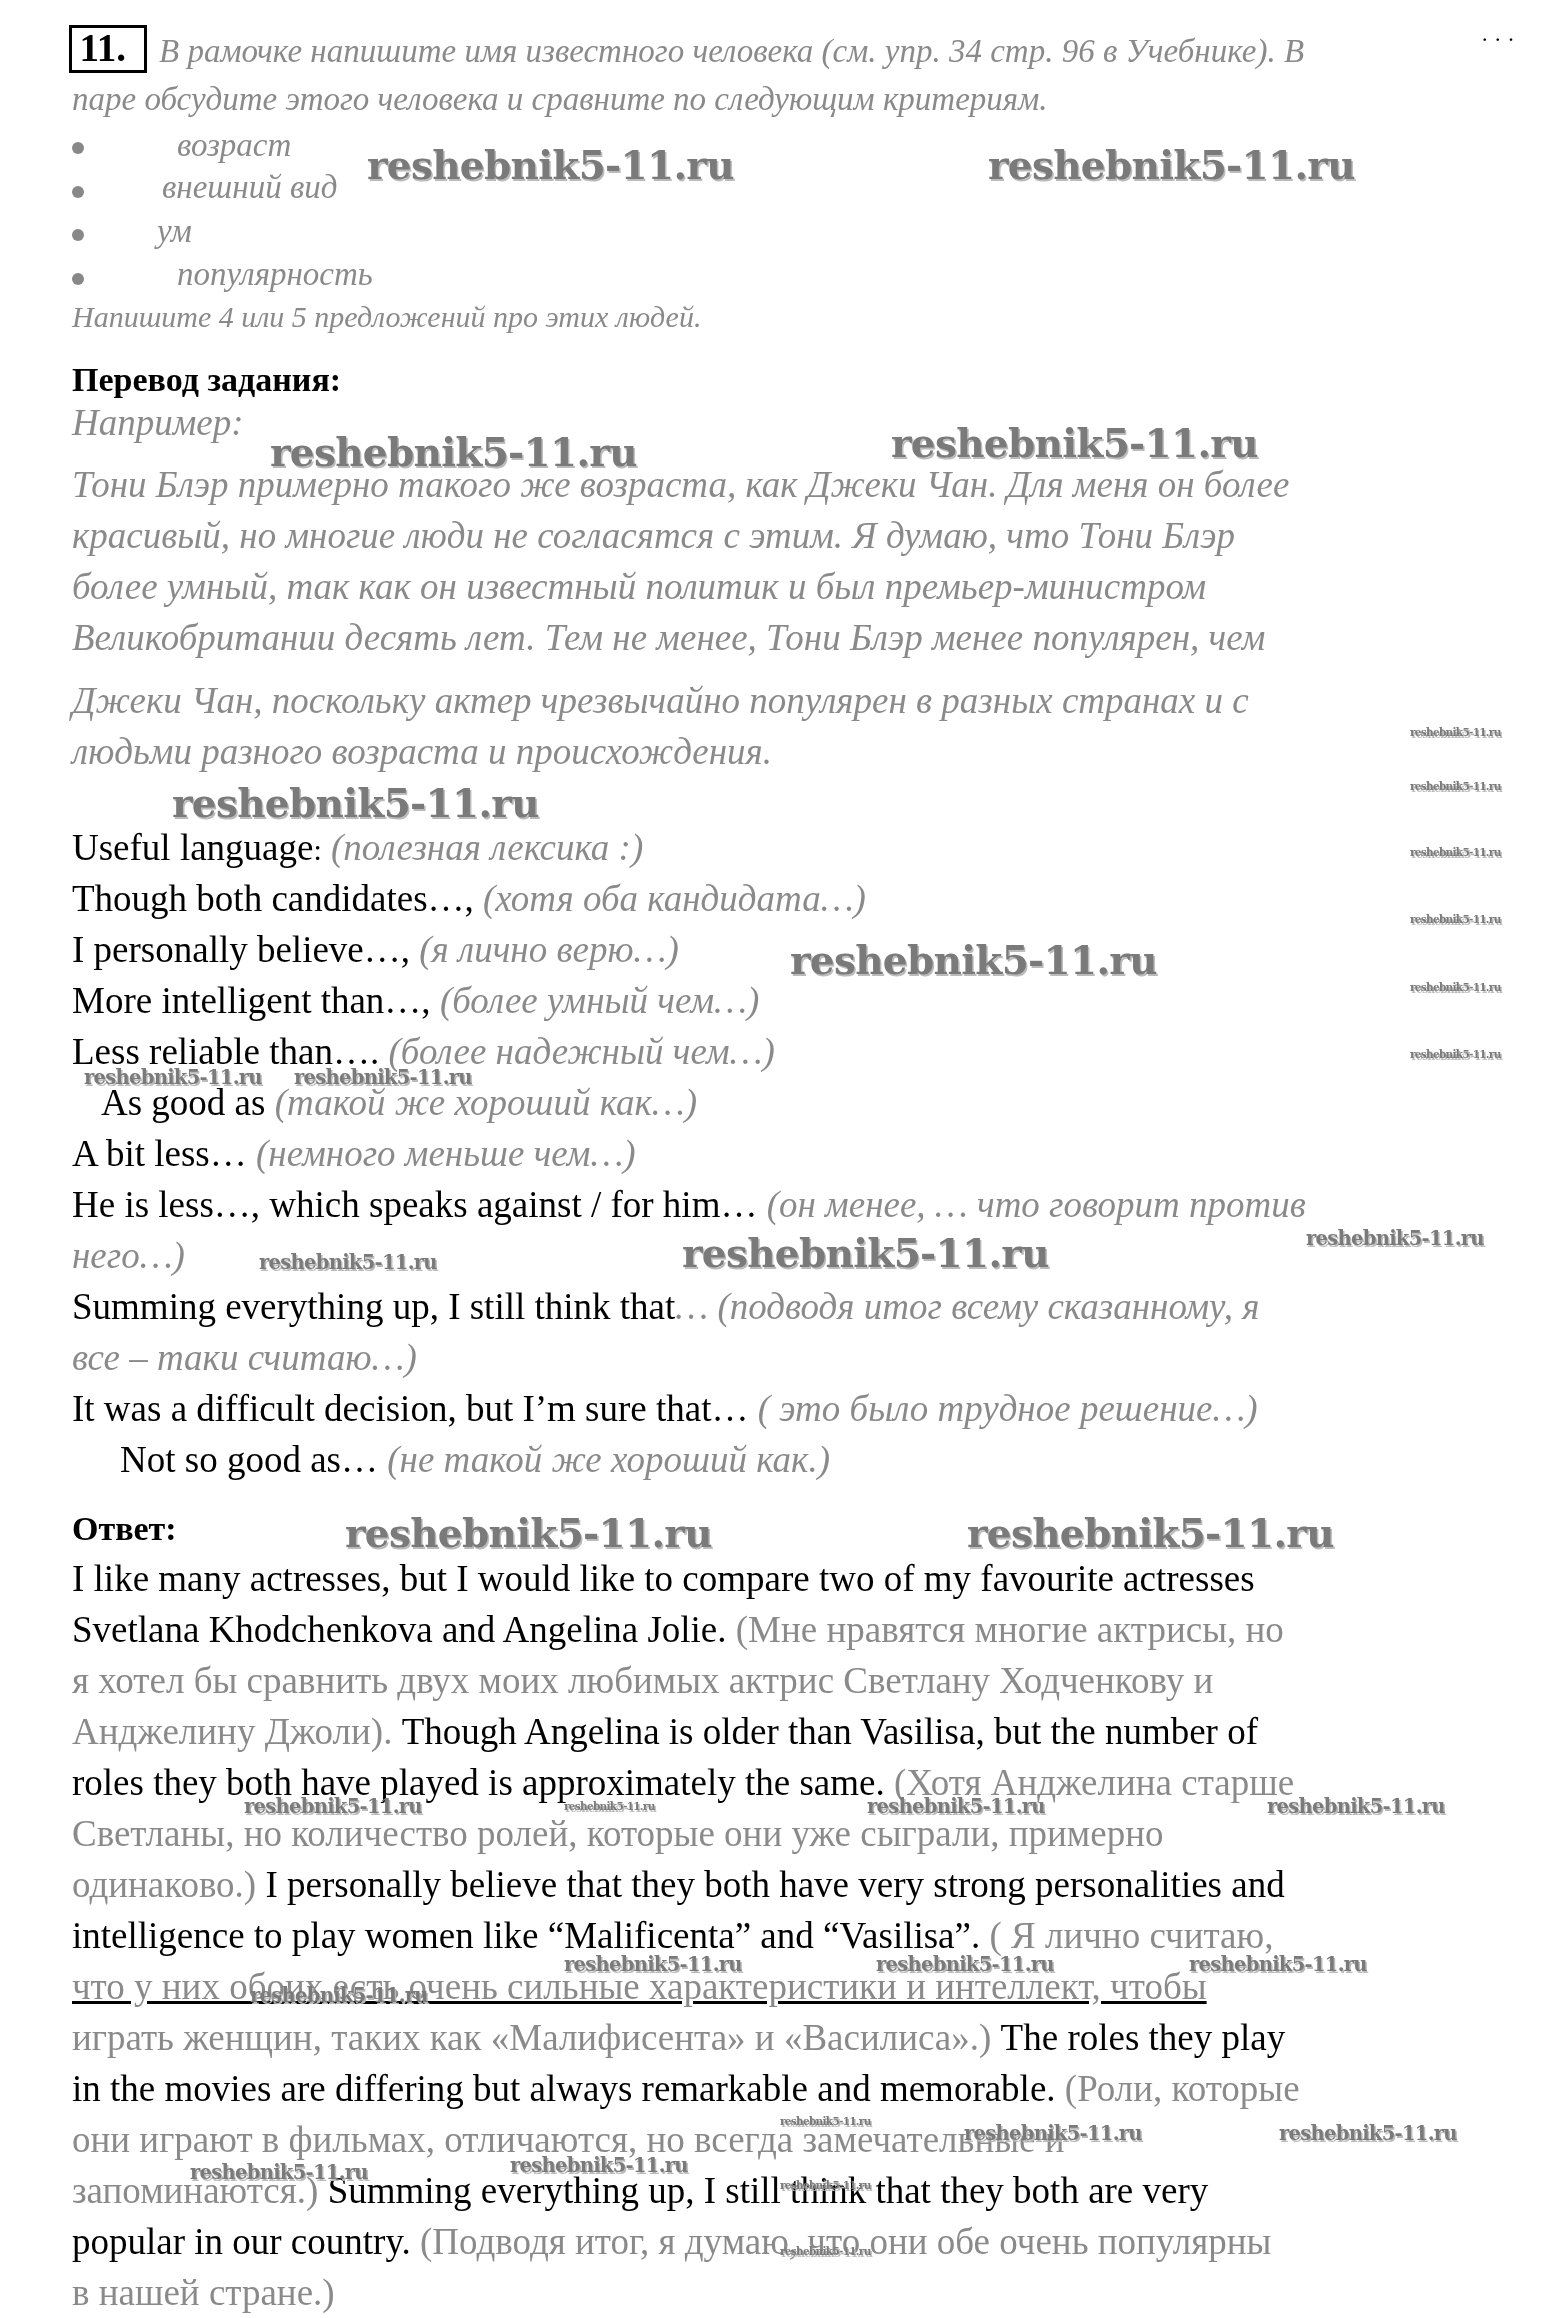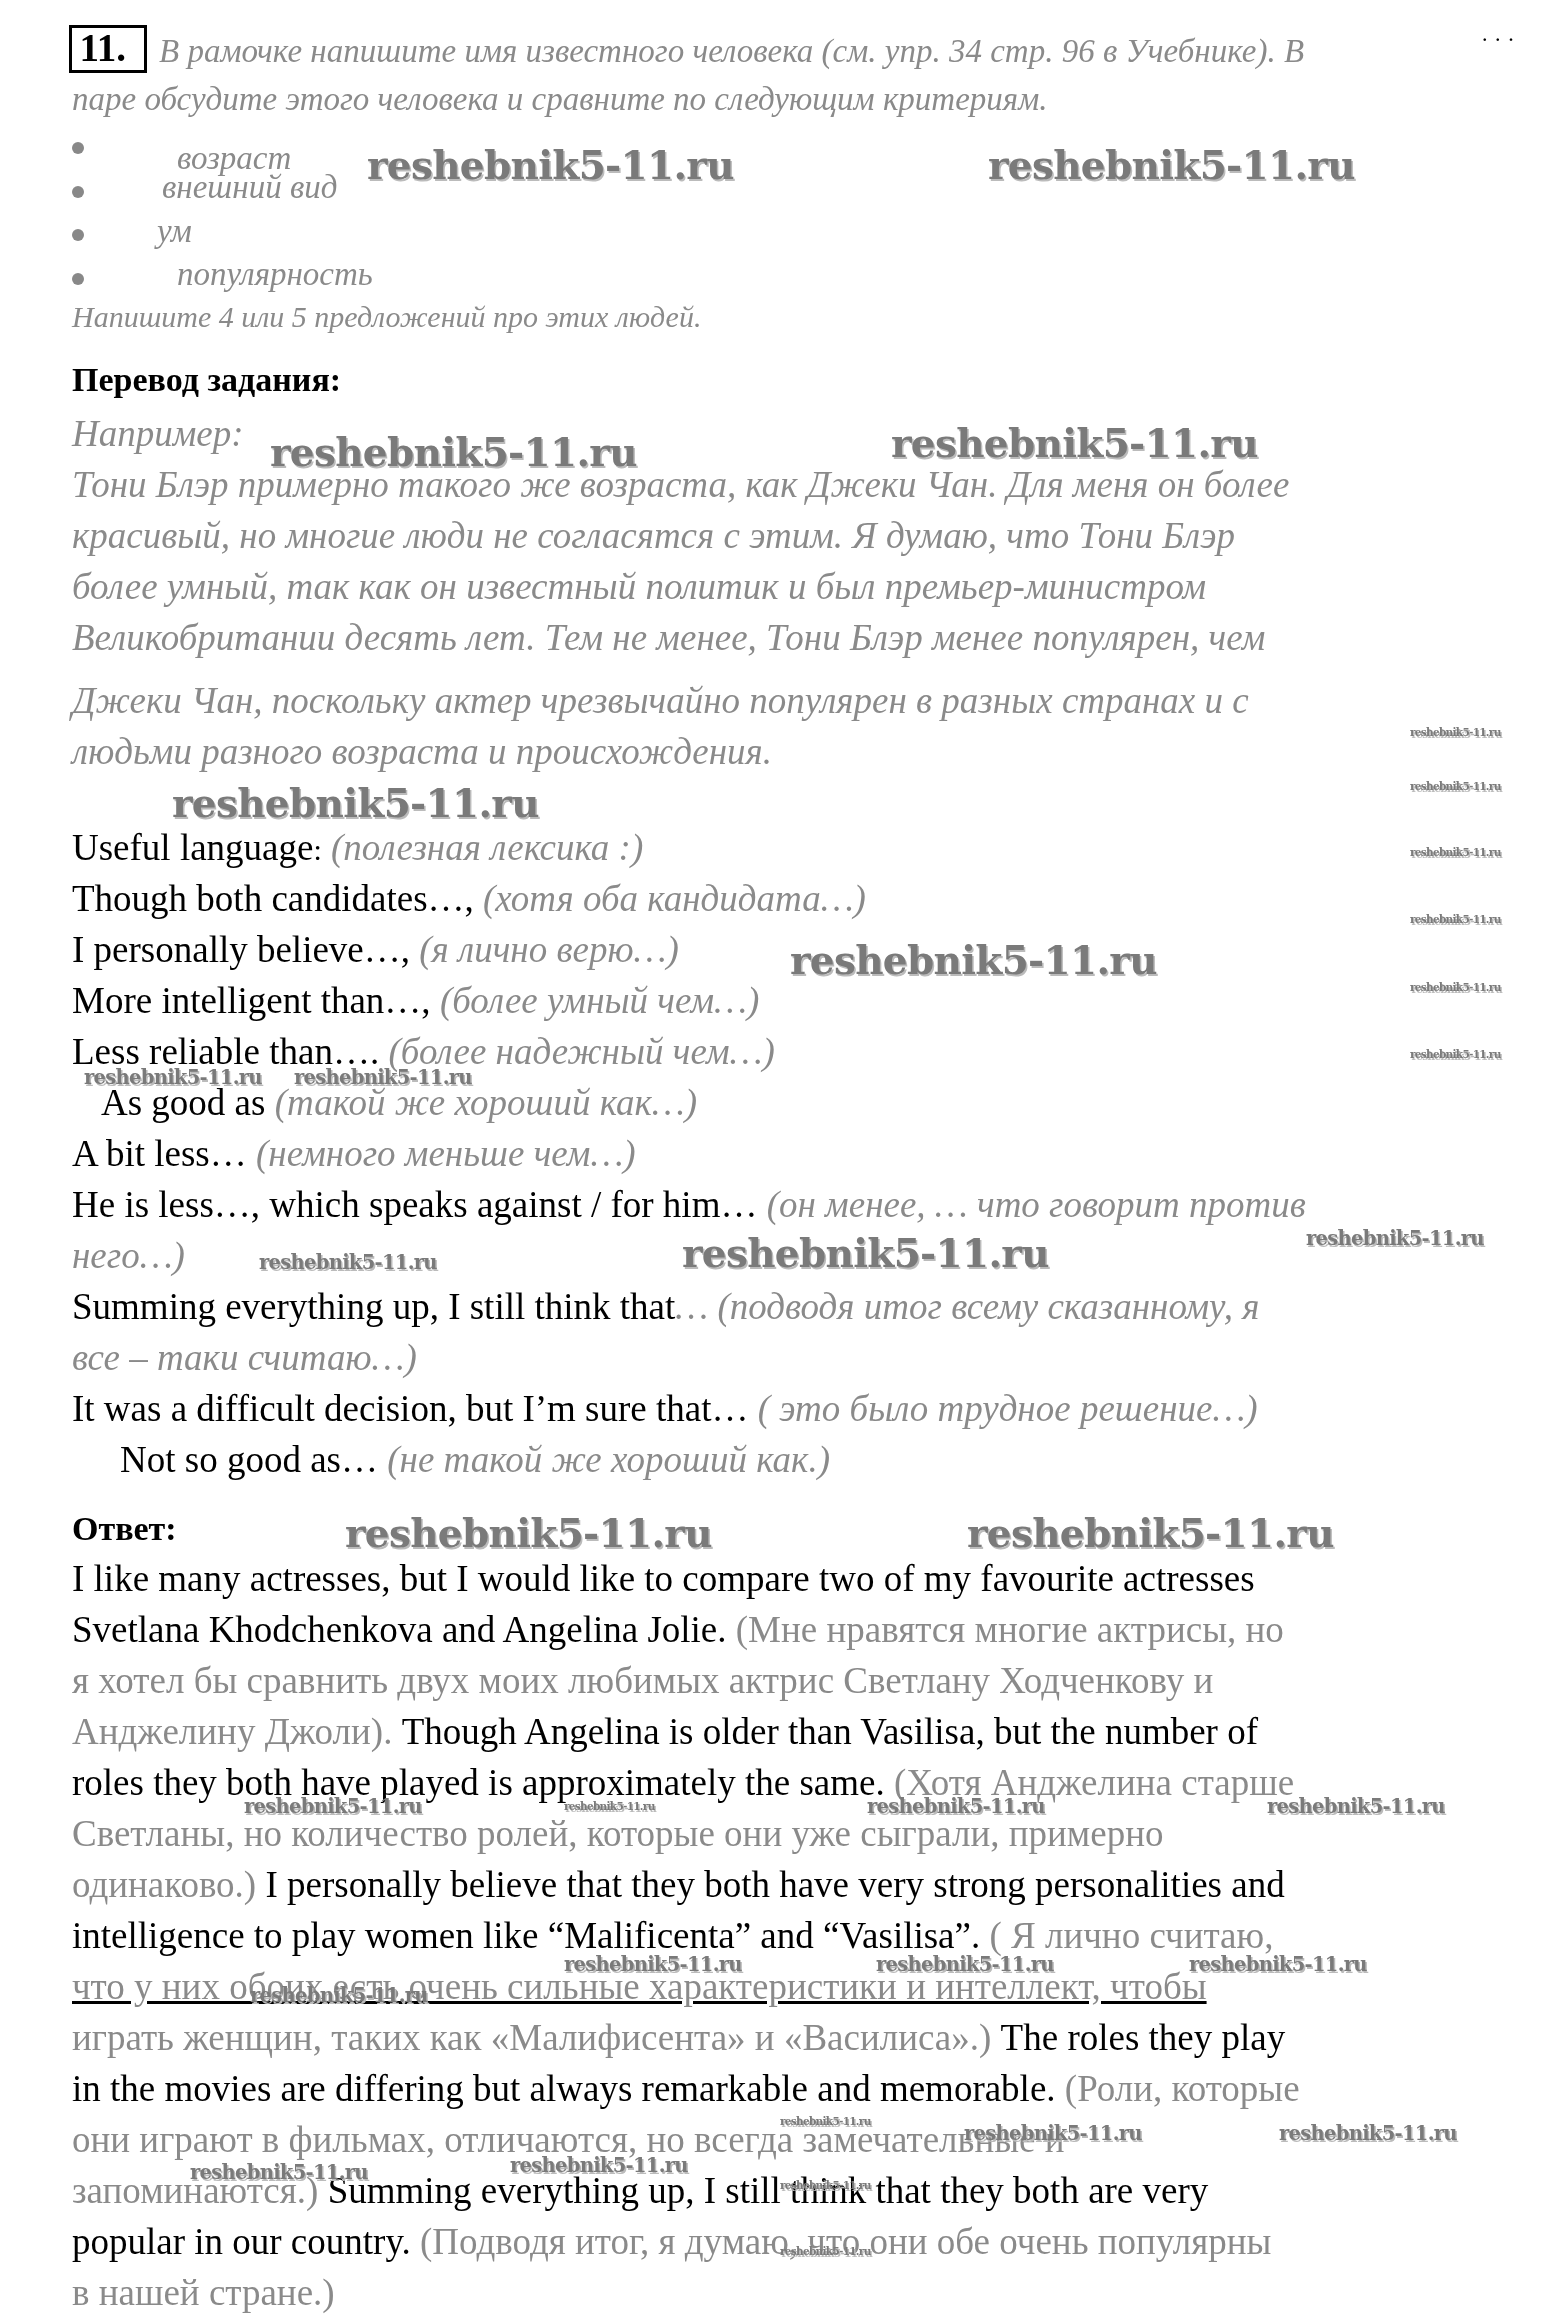--- a/index.html
+++ b/index.html
@@ -26,31 +26,31 @@
 <body>
 
 <div class="page">
 
   <div class="num-box">11.</div>
   <div class="line task ru" style="left:159px;top:33px;">В рамочке напишите имя известного человека (см. упр. 34 стр. 96 в Учебнике). В</div>
   <div class="frag" style="left:1481px;top:27px;font-size:22.5px;">· · ·</div>
   <div class="line task ru" style="top:81px;">паре обсудите этого человека  и сравните по следующим критериям.</div>
 
   <div class="bullet" style="top:142px;"></div>
-  <div class="bul-text ru" style="left:177px;top:140px;">возраст</div>
+  <div class="bul-text ru" style="left:177px;top:127px;">возраст</div>
   <div class="bullet" style="top:186px;"></div>
   <div class="bul-text ru" style="left:162px;top:169px;">внешний вид</div>
   <div class="bullet" style="top:229px;"></div>
   <div class="bul-text ru" style="left:157px;top:213px;">ум</div>
   <div class="bullet" style="top:273px;"></div>
   <div class="bul-text ru" style="left:177px;top:256px;">популярность</div>
   <div class="line task ru" style="top:300px;font-size:30px;">Напишите 4 или 5 предложений про этих людей.</div>
 
   <div class="line head" style="top:361px;">Перевод задания:</div>
-  <div class="line ex ru" style="top:412px;">Например:</div>
+  <div class="line ex ru" style="top:401px;">Например:</div>
   <div class="line ex ru" style="top:463px;">Тони Блэр примерно такого же возраста, как Джеки Чан. Для меня он более</div>
   <div class="line ex ru" style="top:514px;">красивый, но многие люди не согласятся с этим. Я думаю, что Тони Блэр</div>
   <div class="line ex ru" style="top:616px;">Великобритании десять лет. Тем не менее, Тони Блэр менее популярен, чем</div>
   <div class="line ex ru" style="top:565px;">более умный, так как он известный политик и был премьер-министром</div>
   <div class="line ex ru" style="top:679px;">Джеки Чан, поскольку актер чрезвычайно популярен в разных странах и с</div>
   <div class="line ex ru" style="top:730px;">людьми разного возраста и происхождения.</div>
 
   <div class="line body" style="top:826px;">
     <span class="en">Useful language</span><span class="en" style="font-size:30px;">:</span><span class="ru"> (полезная лексика :)</span>
   </div>

